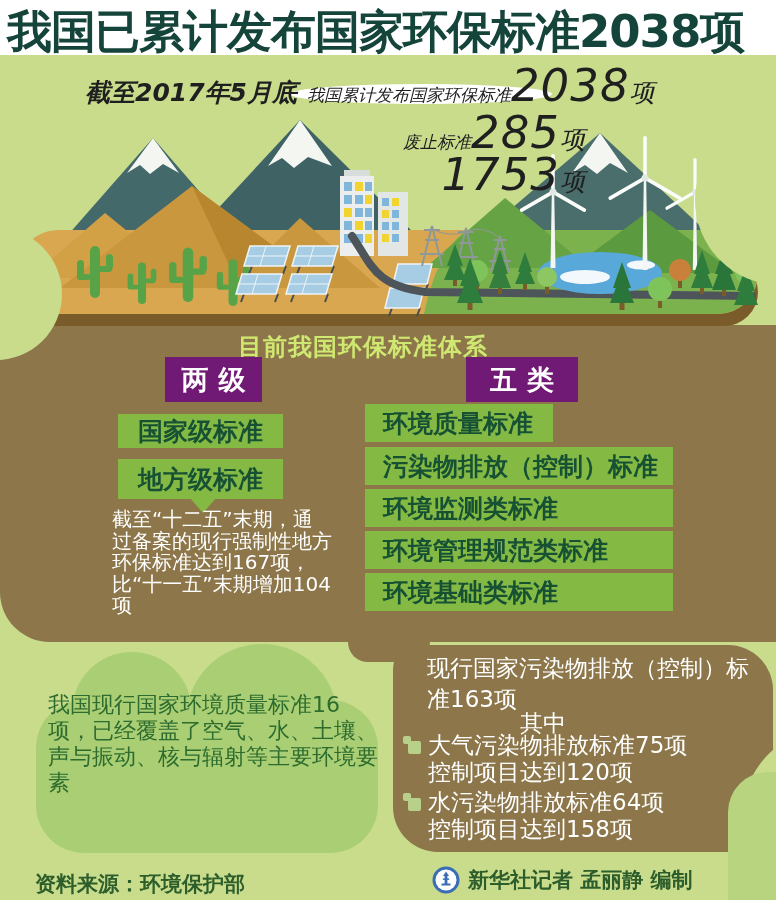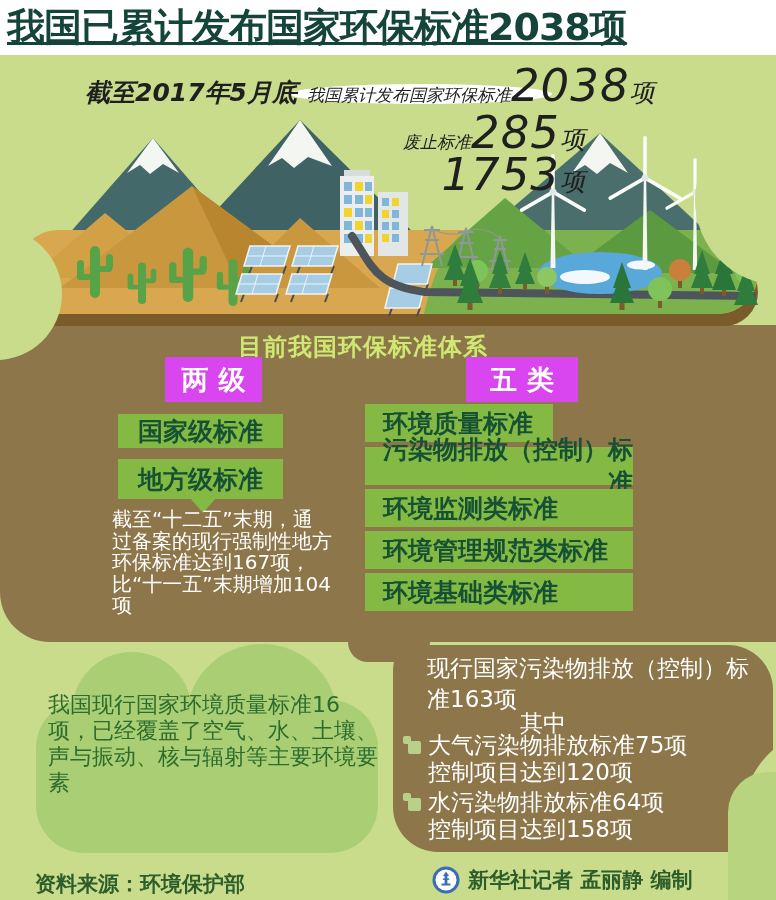--- a/index.html
+++ b/index.html
@@ -1,22 +1,22 @@
 <!DOCTYPE html>
 <html><head>
 <meta charset="utf-8">
 <style>
   html,body{margin:0;padding:0;background:#ffffff;}
   *{box-sizing:border-box;font-family:"DejaVu Sans",sans-serif;}
   #app{position:relative;width:776px;height:900px;background:#c8dc8c;overflow:hidden;}
 
   
   .header{position:absolute;left:0;top:0;width:776px;height:55px;background:#ffffff;z-index:6;}
-  .header h1{margin:0;position:absolute;left:7px;top:2px;font-size:38px;font-weight:bold;
-    color:#15443a;letter-spacing:-1px;white-space:nowrap;text-decoration:underline;}
+  .header h1{margin:0;position:absolute;left:7px;top:2px;font-size:45px;font-weight:bold;
+    color:#15443a;letter-spacing:-1px;white-space:nowrap;}
 
   
   .stats{position:absolute;left:0;top:55px;width:776px;height:135px;z-index:5;}
   .hl-ellipse{position:absolute;left:290px;top:29px;width:262px;height:20px;background:#ffffff;
     border-radius:50%;z-index:1;}
   .stat-line{position:absolute;display:flex;align-items:baseline;white-space:nowrap;z-index:2;color:#1f1f1f;font-style:italic;}
   .stat-line .pre{font-weight:bold;font-size:25px;margin-right:10px;}
   .stat-line .lbl{font-size:17px;}
   .stat-line .val{font-size:45px;font-weight:400;letter-spacing:1px;line-height:1;}
   .stat-line .unit{font-size:25px;}
@@ -31,37 +31,37 @@
   .panel{position:absolute;left:0;top:325px;width:776px;height:317px;background:#8c764a;
     border-bottom-left-radius:50px;z-index:1;}
   .panel-blob{position:absolute;background:#c8dc8c;border-radius:50%;z-index:2;}
   .pb-right{left:695px;top:115px;width:170px;height:170px;}
   .pb-left{left:-70px;top:228px;width:132px;height:132px;}
   .panel-bulge{position:absolute;left:348px;top:610px;width:82px;height:52px;background:#8c764a;
     border-radius:0 0 20px 20px;z-index:1;}
 
   .sys-title{position:absolute;left:238px;top:331px;font-size:24px;font-weight:bold;color:#cfe871;
     letter-spacing:1px;z-index:3;white-space:nowrap;}
-  .hdr-box{position:absolute;height:45px;background:#d946ef;color:#ffffff;font-size:27px;font-weight:bold;
+  .hdr-box{position:absolute;height:45px;background:#701a75;color:#ffffff;font-size:27px;font-weight:bold;
     display:flex;align-items:center;justify-content:center;letter-spacing:10px;padding-left:10px;z-index:3;}
   .hb-levels{left:165px;top:357px;width:97px;}
   .hb-classes{left:466px;top:357px;width:112px;}
 
   .green-box{position:absolute;background:#84ba44;color:#175134;font-weight:bold;display:flex;
     align-items:center;z-index:3;}
   .level-box{left:118px;top:414px;width:165px;height:34px;font-size:25px;justify-content:center;}
   .level-box.b2{top:459px;height:40px;}
   .tail{position:absolute;left:190px;top:498px;width:0;height:0;z-index:3;
     border-left:13px solid transparent;border-right:13px solid transparent;border-top:15px solid #84ba44;}
   .levels-note{position:absolute;left:112px;top:509px;width:220px;font-size:20px;line-height:21.6px;
     color:#ffffff;z-index:3;}
 
   .class-box{left:365px;height:38px;font-size:25px;padding-left:18px;}
   .cb-w1{width:188px;}
-  .cb-w2{width:268px;text-align:right;}
+  .cb-w2{width:308px;}
 
   
   .cloud{position:absolute;z-index:2;}
   .cloud .part{position:absolute;background:#a9ce74;}
   .c-hump1{left:72px;top:652px;width:120px;height:120px;border-radius:50%;}
   .c-hump2{left:186px;top:644px;width:152px;height:152px;border-radius:50%;}
   .c-body{left:36px;top:700px;width:342px;height:153px;border-radius:48px;}
   .quality-note{position:absolute;left:48px;top:692px;width:332px;font-size:22px;line-height:26px;
     color:#2d6c2e;z-index:3;}
 

